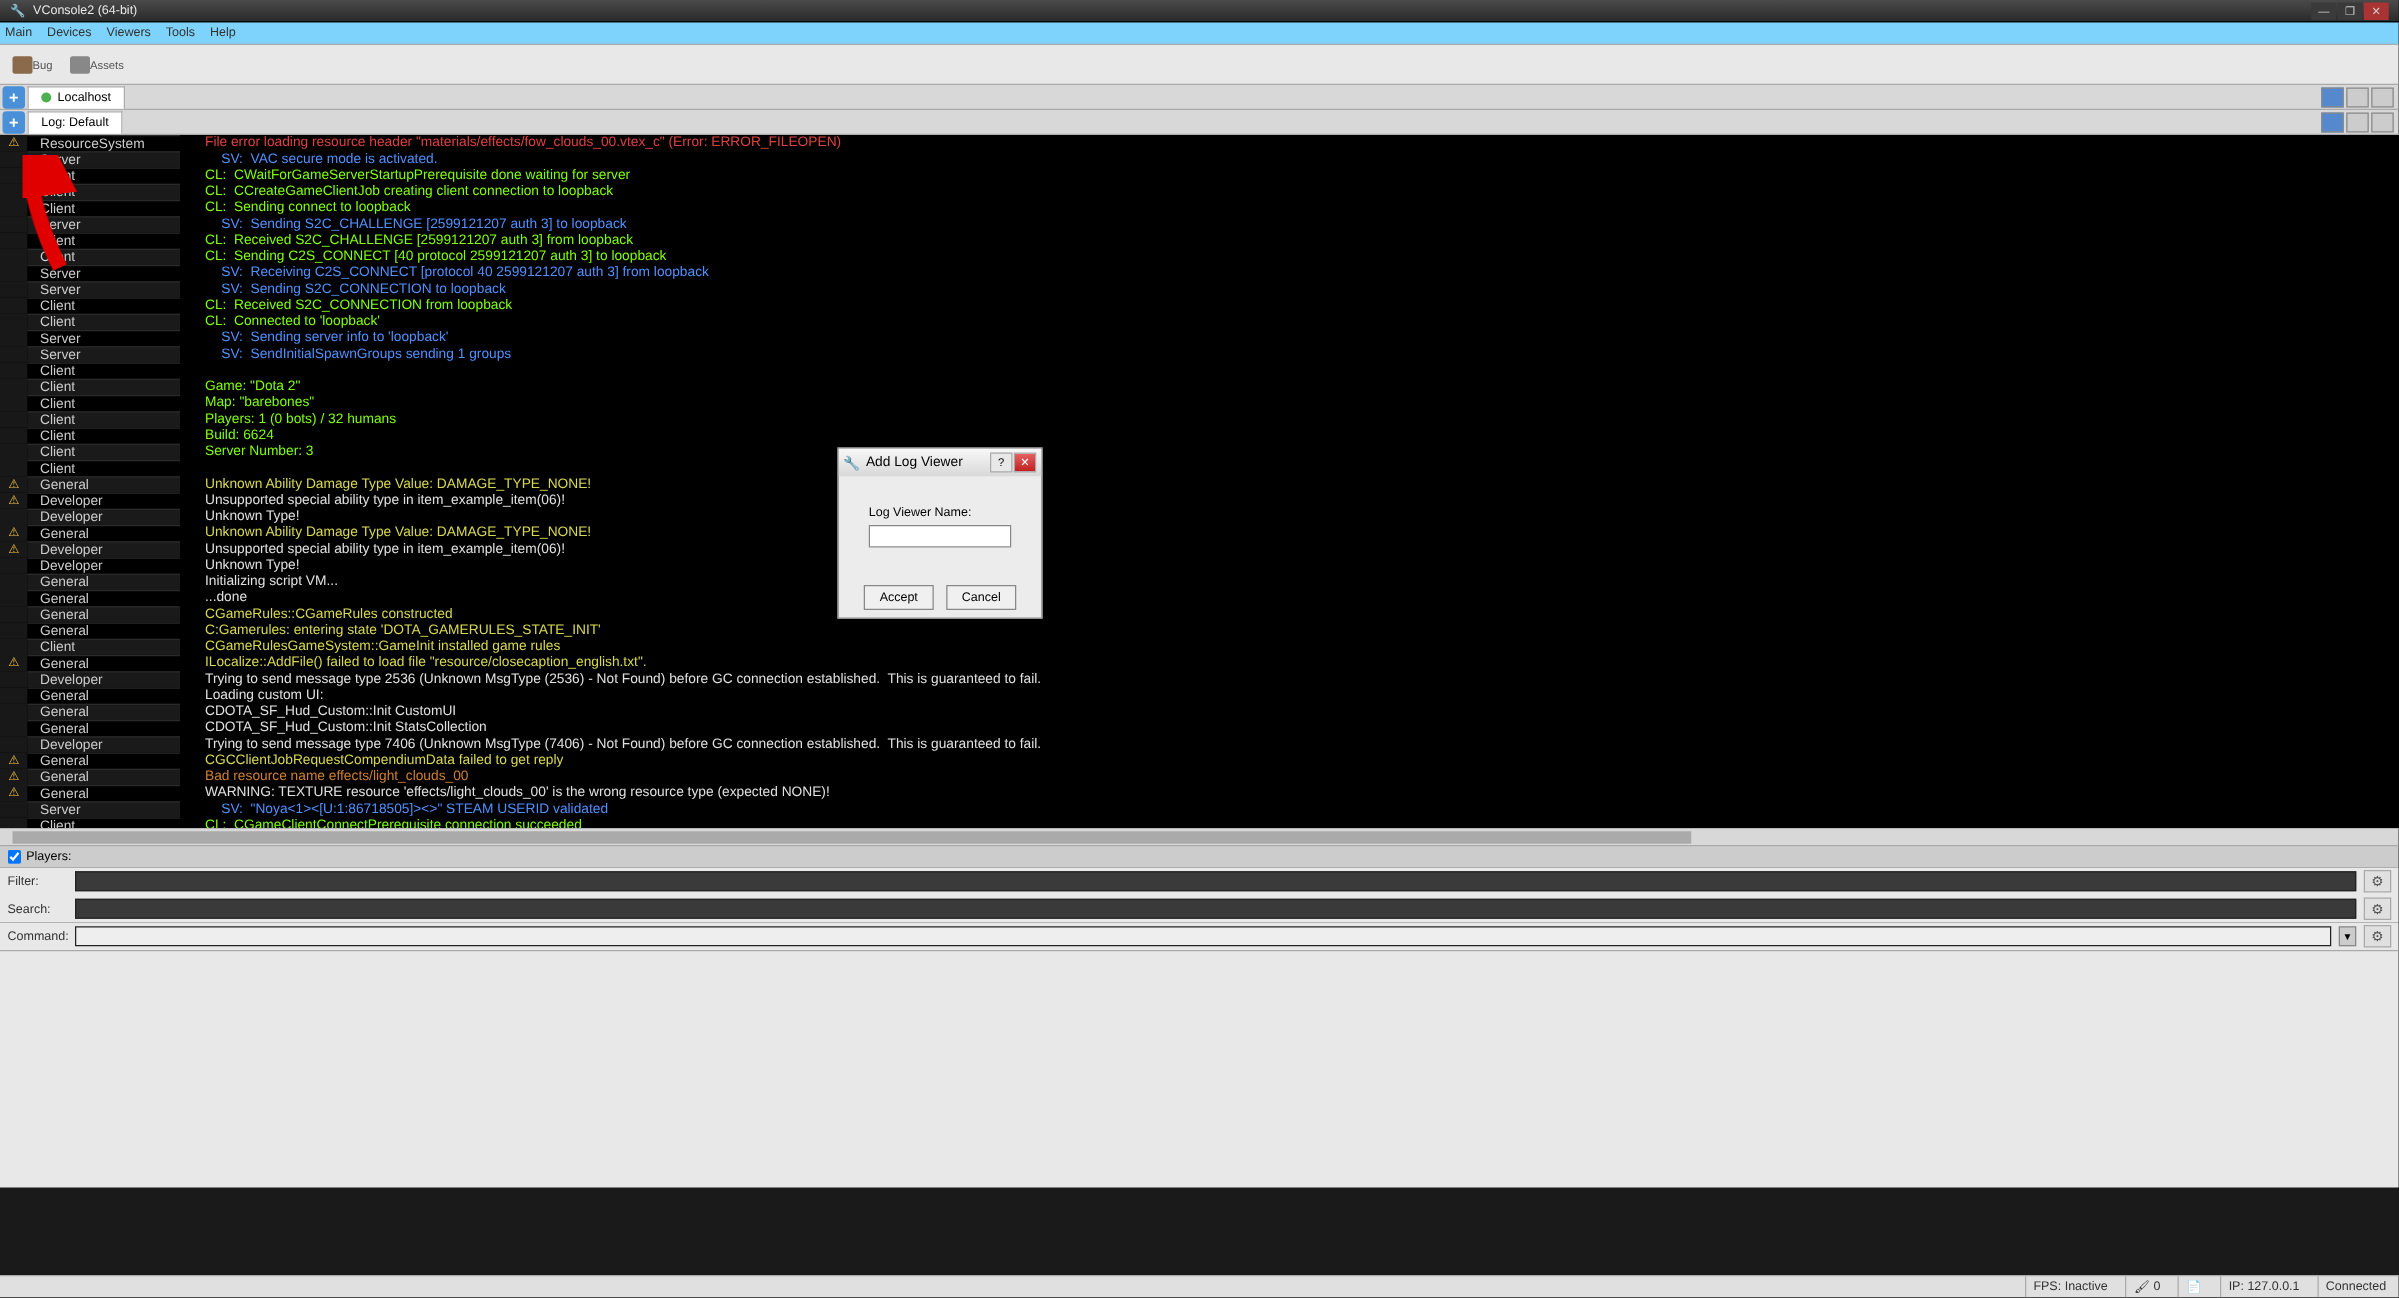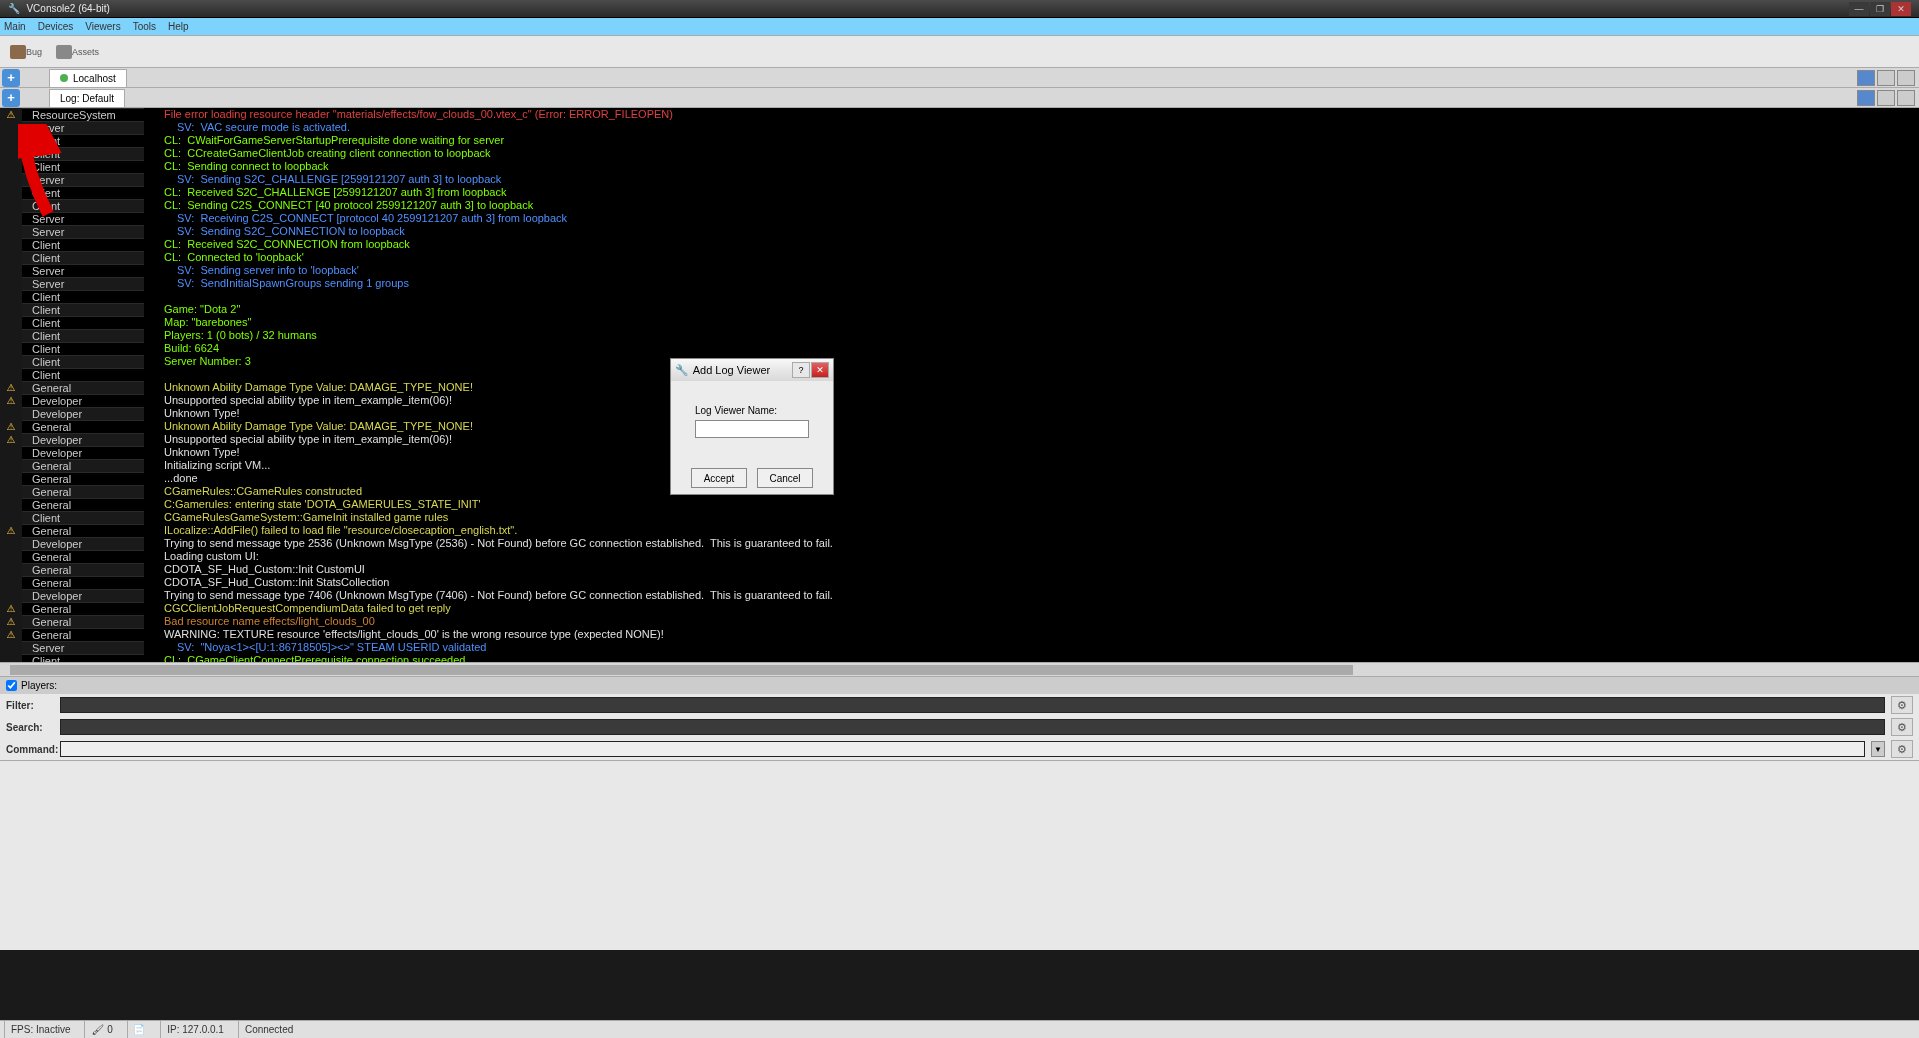--- a/index.html
+++ b/index.html
@@ -13,21 +13,21 @@
 
 .menubar { height: 18px; background: #7dd3fc; font-size: 10px; padding: 2px 4px; display: flex; gap: 12px; align-items: center; border-bottom: 1px solid #aaa; }
 .menubar span { color: #333; cursor: pointer; }
 
 .toolbar { height: 32px; background: #e8e8e8; border-bottom: 1px solid #aaa; display: flex; align-items: center; padding: 2px 10px; gap: 14px; }
 .tool-item { display: flex; flex-direction: row; align-items: center; font-size: 9px; color: #555; cursor: pointer; }
 .tool-icon { width: 16px; height: 14px; background: #8a6a4a; border-radius: 2px; }
 
 .tabbar { height: 20px; background: #d8d8d8; display: flex; align-items: center; border-bottom: 1px solid #aaa; position: relative; }
 .tab-add { width: 18px; height: 18px; background: #4a90d9; color: #fff; border-radius: 3px; display: flex; align-items: center; justify-content: center; font-size: 13px; font-weight: bold; margin: 0 2px; cursor: pointer; }
-.tab { height: 18px; background: #fff; border: 1px solid #aaa; border-bottom: none; font-size: 10px; padding: 2px 10px; display: flex; align-items: center; gap: 5px; cursor: pointer; margin-left: 27px; }
+.tab { height: 18px; background: #fff; border: 1px solid #aaa; border-bottom: none; font-size: 10px; padding: 2px 10px; display: flex; align-items: center; gap: 5px; cursor: pointer; }
 .tab .dot { width: 8px; height: 8px; border-radius: 50%; background: #4caf50; }
 .tabbar-right { position: absolute; right: 4px; display: flex; gap: 2px; }
 .view-toggle { width: 18px; height: 16px; background: #ccc; border: 1px solid #888; cursor: pointer; }
 .view-toggle.active { background: #5588cc; }
 
 .logtabbar { height: 20px; background: #d8d8d8; display: flex; align-items: center; border-bottom: 1px solid #aaa; position: relative; }
 
 .log-area { height: 554px; background: #000; overflow: auto; position: relative; font-family: 'Courier New', monospace; font-size: 11px; }
 .log-row { display: flex; height: 13px; line-height: 13px; }
 .warn-col { width: 22px; background: #181818; text-align: center; color: #f0c040; font-size: 10px; }
@@ -43,27 +43,27 @@
 
 .red-arrow { position: absolute; left: 18px; top: 124px; z-index: 10; pointer-events: none; }
 
 .hscroll { height: 14px; background: #d8d8d8; border-top: 1px solid #aaa; display:flex; align-items:center; }
 .hscroll-thumb { height:10px; background:#aaa; width:70%; margin-left:10px; }
 
 .options-bar { height: 18px; background: #ccc; display: flex; align-items: center; font-size: 10px; padding: 0 6px; gap: 4px; border-top: 1px solid #aaa; }
 .options-bar input[type=checkbox] { width: 11px; height: 11px; }
 
 .input-row { height: 22px; display: flex; align-items: center; background: #e8e8e8; padding: 2px 6px; gap: 6px; font-size: 10px; }
-.input-row label { width: 48px; color: #333; font-weight: bold; }
+.input-row label { width: 48px; color: #333; }
 .input-row .field { flex: 1; height: 16px; background: #3a3a3a; border: 1px solid #222; }
 .input-row .gear { width: 22px; height: 18px; background: #e0e0e0; border: 1px solid #aaa; display:flex; align-items:center; justify-content:center; cursor:pointer; color:#555; font-size:11px; }
 .command-row .field { background: #eee; }
 .command-row .drop { width:14px; height:16px; background:#ccc; border:1px solid #888; cursor:pointer; font-size:8px; display:flex; align-items:center; justify-content:center; }
 
-.statusbar { position: absolute; bottom: 0; left: 0; right: 0; height: 18px; background: #e0e0e0; border-top: 1px solid #aaa; display: flex; justify-content: flex-start; align-items: center; font-size: 10px; padding: 0 4px; gap: 8px; color: #333; }
+.statusbar { position: absolute; bottom: 0; left: 0; right: 0; height: 18px; background: #e0e0e0; border-top: 1px solid #aaa; display: flex; justify-content: flex-end; align-items: center; font-size: 10px; padding: 0 4px; gap: 8px; color: #333; }
 .status-seg { padding: 0 6px; border-left: 1px solid #aaa; height: 100%; display: flex; align-items: center; gap: 3px; }
 
 .dialog-overlay { position: absolute; left: 670px; top: 358px; width: 164px; z-index: 100; }
 .dialog { background: #ececec; border: 1px solid #888; box-shadow: 0 0 6px rgba(0,0,0,0.5); }
 .dialog-title { height: 22px; background: linear-gradient(to bottom, #f8f8f8, #d8d8d8); display: flex; align-items: center; justify-content: space-between; padding: 0 4px; font-size: 11px; }
 .dialog-title .left { display: flex; align-items: center; gap: 4px; }
 .dialog-title .btns { display: flex; gap: 1px; }
 .dlg-btn { width: 18px; height: 16px; background: #e8e8e8; border: 1px solid #aaa; font-size: 9px; display:flex; align-items:center; justify-content:center; cursor:pointer; }
 .dlg-btn.close { background: linear-gradient(to bottom,#e46060,#c22020); color:#fff; }
 .dialog-body { padding: 24px; font-size: 10px; }

